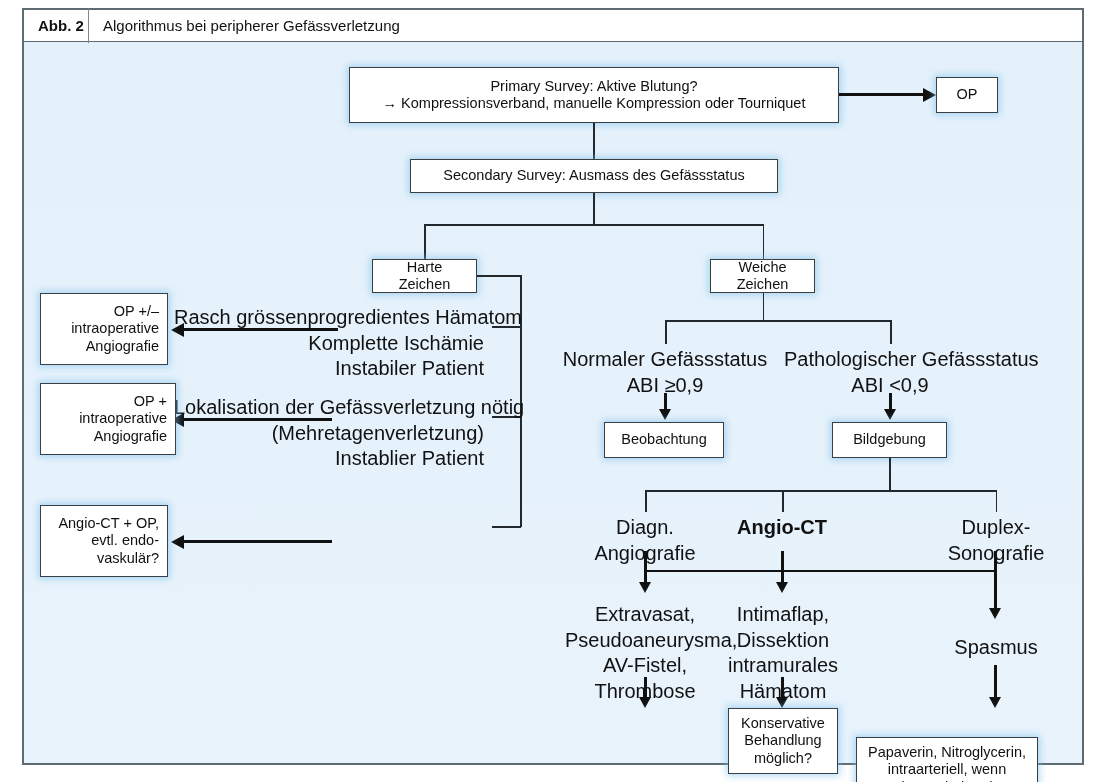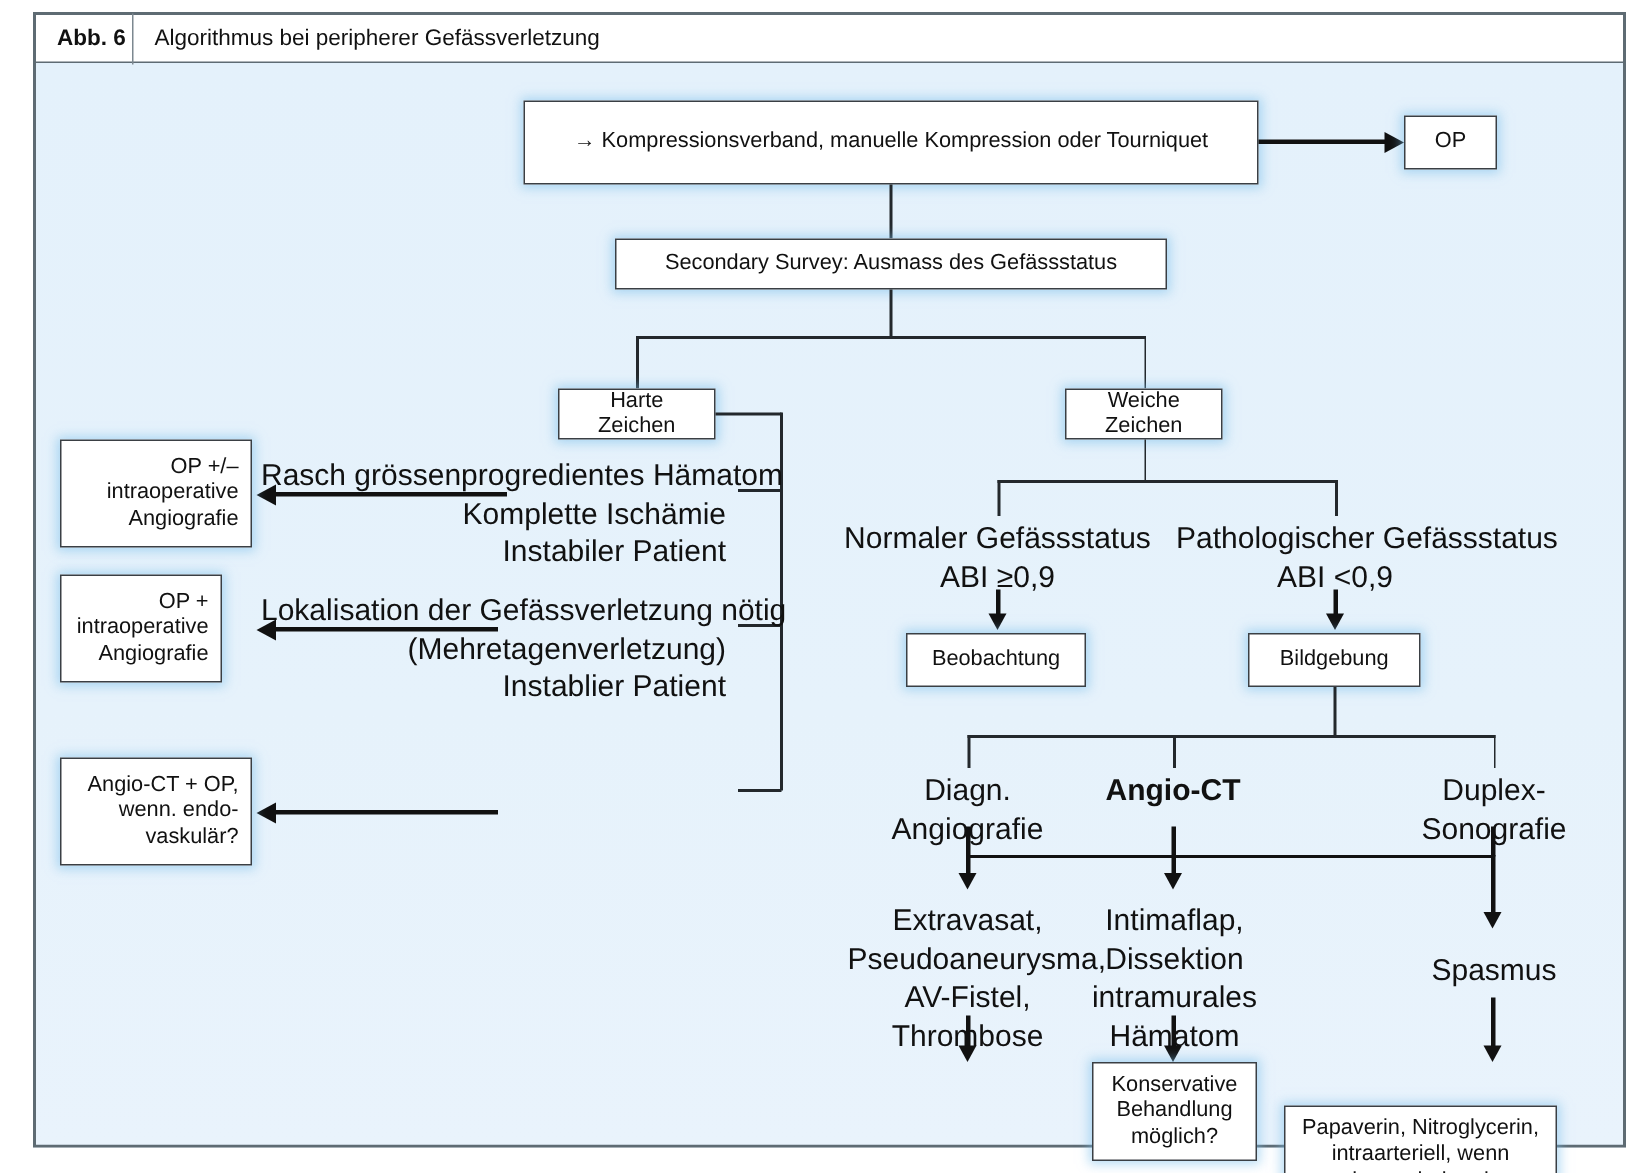--- a/index.html
+++ b/index.html
@@ -54,20 +54,21 @@
 <body>
 
 <div id="root">
 
   <div class="fig-frame"></div>
 
   <div class="canvas">
 
     <div class="box" style="left:325px;top:24px;width:490px;height:56px;">
       <span>
+        <span>Primary Survey: Aktive Blutung?</span>
         <span>→ Kompressionsverband, manuelle Kompression oder Tourniquet</span>
       </span>
     </div>
 
     <div class="ln h thick" style="left:815px;top:50px;width:86px;"></div>
     <div class="ah right" style="left:899px;top:44.5px;"></div>
 
     <div class="box" style="left:912px;top:34px;width:62px;height:36px;">
       <span>OP</span>
     </div>
@@ -113,29 +114,29 @@
 
     <div class="ln h thick" style="left:160px;top:497px;width:148px;"></div>
     <div class="ah left" style="left:147px;top:491.5px;"></div>
 
     <div class="box" style="left:16px;top:250px;width:128px;height:72px;justify-content:flex-end;">
       <span class="txt-inline" style="white-space:pre;text-align:right;padding-right:8px;">OP +/–
 intraoperative
 Angiografie</span>
     </div>
 
-    <div class="box" style="left:16px;top:340px;width:108px;height:72px;justify-content:flex-end;">
+    <div class="box" style="left:16px;top:340px;width:136px;height:72px;justify-content:flex-end;">
       <span style="white-space:pre;text-align:right;padding-right:8px;">OP +
 intraoperative
 Angiografie</span>
     </div>
 
     <div class="box" style="left:16px;top:462px;width:128px;height:72px;justify-content:flex-end;">
       <span style="white-space:pre;text-align:right;padding-right:8px;">Angio-CT + OP,
-wenn. endo-
+evtl. endo-
 vaskulär?</span>
     </div>
 
     <div class="ln v" style="left:738.5px;top:250px;height:28px;"></div>
     <div class="ln h" style="left:641px;top:277px;width:227px;"></div>
     <div class="ln v" style="left:641px;top:277px;height:24px;"></div>
     <div class="ln v" style="left:866px;top:277px;height:24px;"></div>
 
     <div class="txt c" style="left:536px;top:304px;width:210px;">Normaler Gefässstatus
 ABI ≥0,9</div>
@@ -210,18 +211,18 @@
 
     <div class="box" style="left:832px;top:694px;width:182px;height:66px;">
       <span style="white-space:pre;">Papaverin, Nitroglycerin,
 intraarteriell, wenn
 langanhaltend</span>
     </div>
 
   </div>
 
   <div class="fig-header">
-    <div class="fig-num">Abb. 6</div>
+    <div class="fig-num">Abb. 2</div>
     <div class="fig-divider"></div>
     <div class="fig-title">Algorithmus bei peripherer Gefässverletzung</div>
   </div>
 
 </div>
 
 </body></html>

